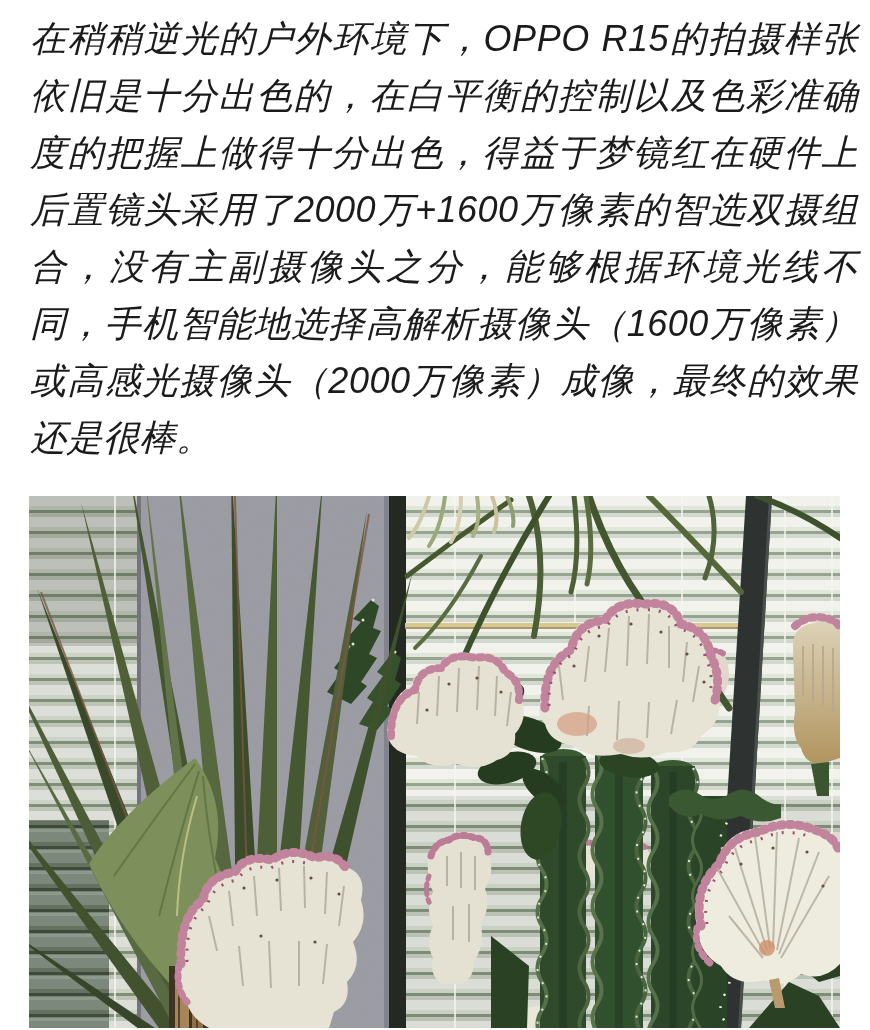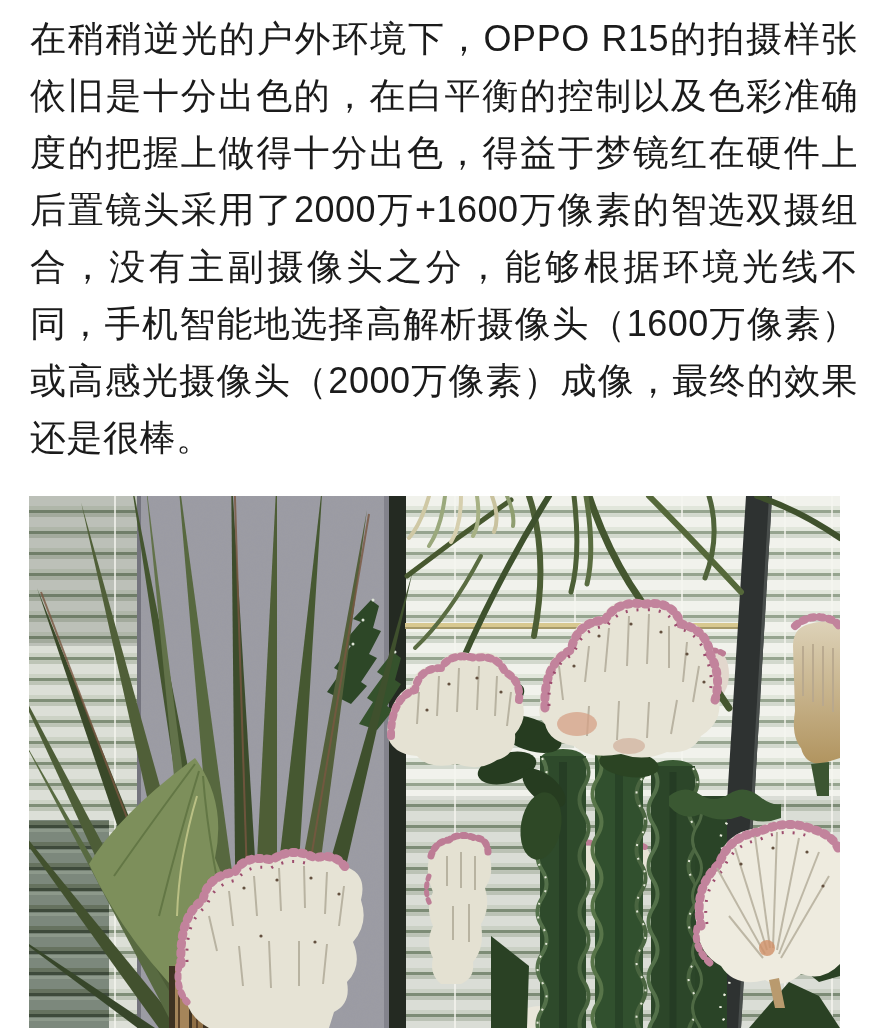--- a/index.html
+++ b/index.html
@@ -7,20 +7,21 @@
        font-family:"Liberation Sans","DejaVu Sans",sans-serif;}
   .article{width:870px;}
   .body-text{
     margin:10px 0 0;
     padding:0 12px 0 30px;
     font-size:36px;
     line-height:57px;
     color:#1b1b1b;
     text-align:justify;
     letter-spacing:0.5px;
+    font-style:italic;
   }
   figure.photo{
     margin:30px 0 0 29px;
     padding:0;
     width:811px;
     height:532px;
     overflow:hidden;
     background:#e8ebe4;
   }
   figure.photo svg{display:block;}

